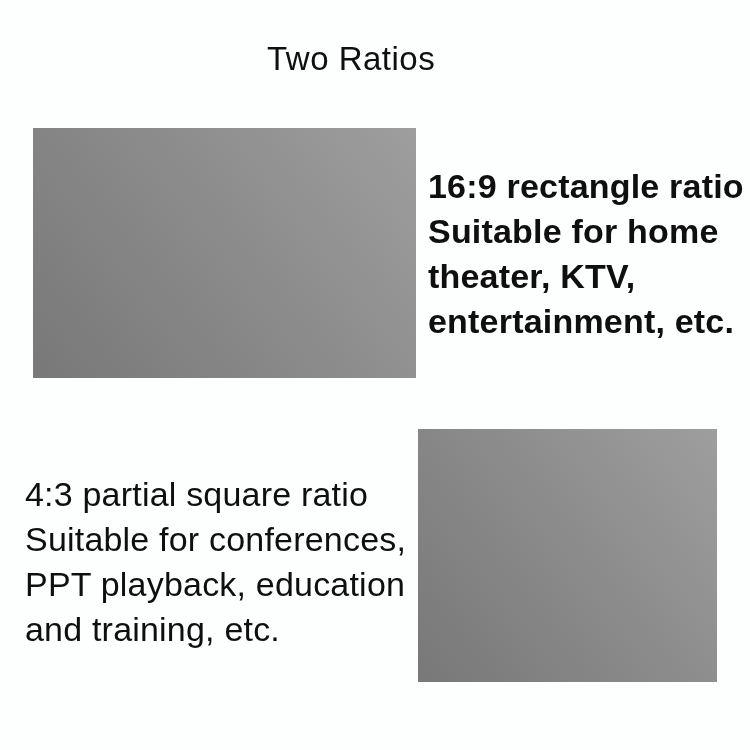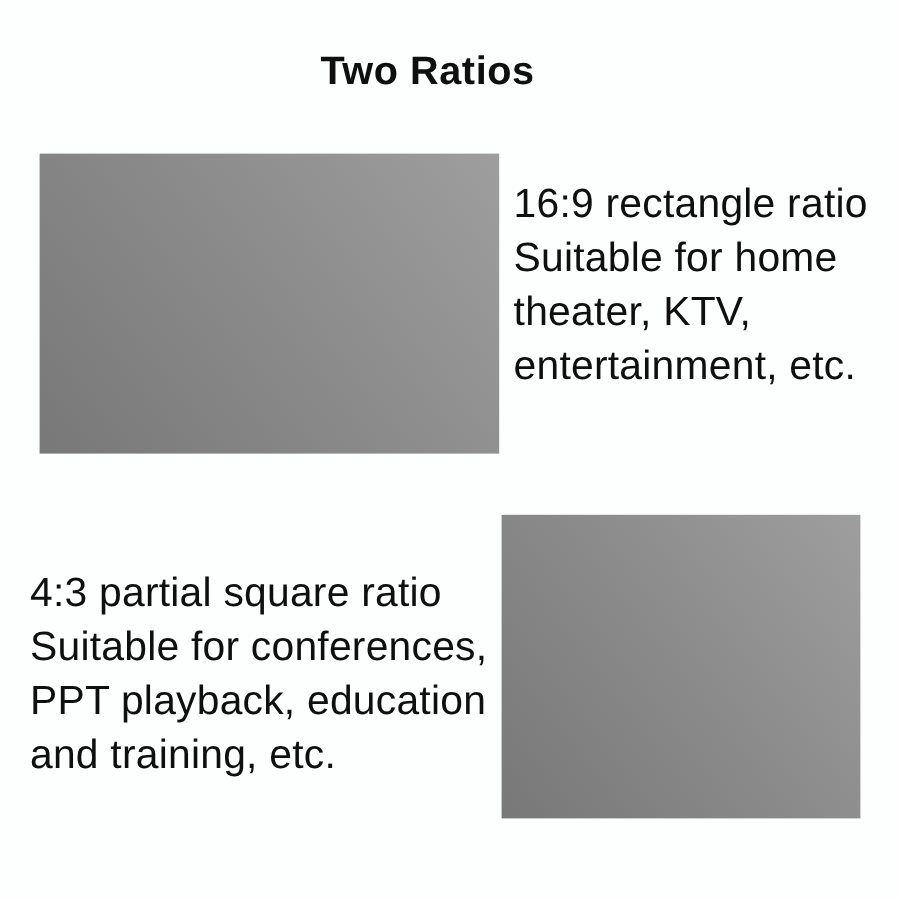--- a/index.html
+++ b/index.html
@@ -14,21 +14,21 @@
     font-family: "Liberation Sans", sans-serif;
     color: #0f0f0f;
     overflow: hidden;
   }
   .title {
     position: absolute;
     left: 267px;
     top: 36px;
     margin: 0;
     font-size: 33px;
-    font-weight: 700;
+    font-weight: 400;
     line-height: 45px;
     letter-spacing: 0.5px;
     white-space: nowrap;
   }
   .screen {
     position: absolute;
     background: linear-gradient(52deg, #787878 0%, #8b8b8b 52%, #9e9e9e 100%);
   }
   .screen-16-9 {
     left: 33px;
@@ -46,22 +46,23 @@
     position: absolute;
     margin: 0;
     font-size: 34px;
     font-weight: 400;
     line-height: 45px;
     letter-spacing: 0.2px;
     white-space: pre-line;
   }
   .caption-16-9 {
     left: 428px;
-    top: 148px;
+    top: 164px;
     width: 318px;
+    font-weight: bold;
   }
   .caption-4-3 {
     left: 25px;
     top: 472px;
     width: 400px;
   }
 </style>
 </head>
 <body>
 

